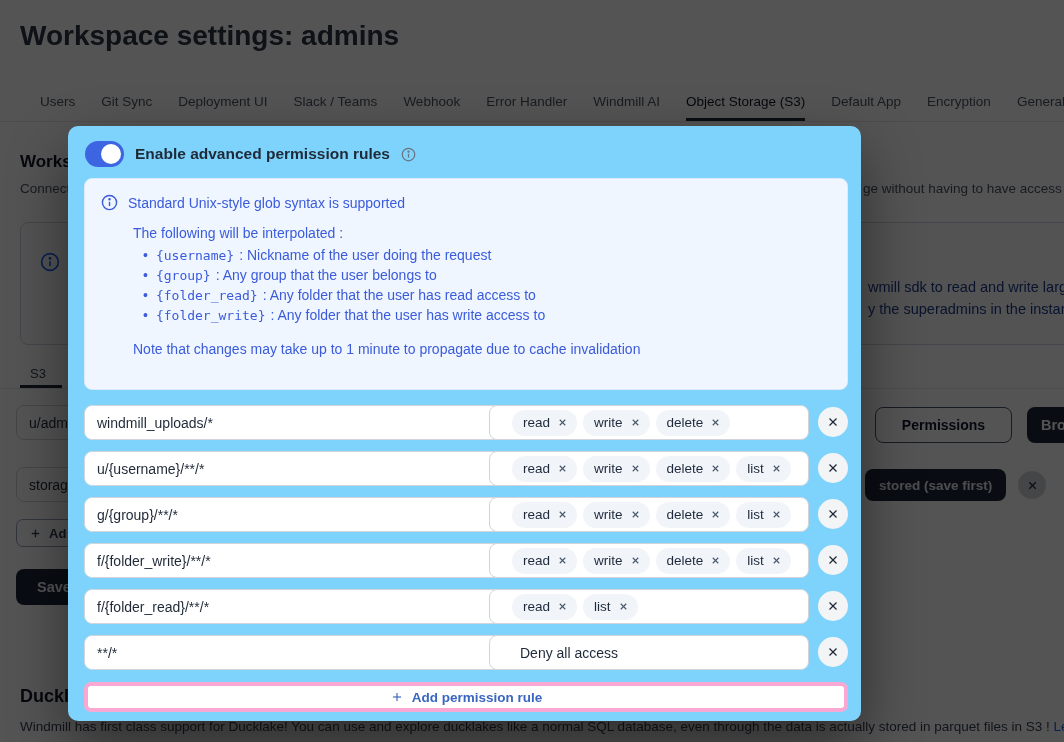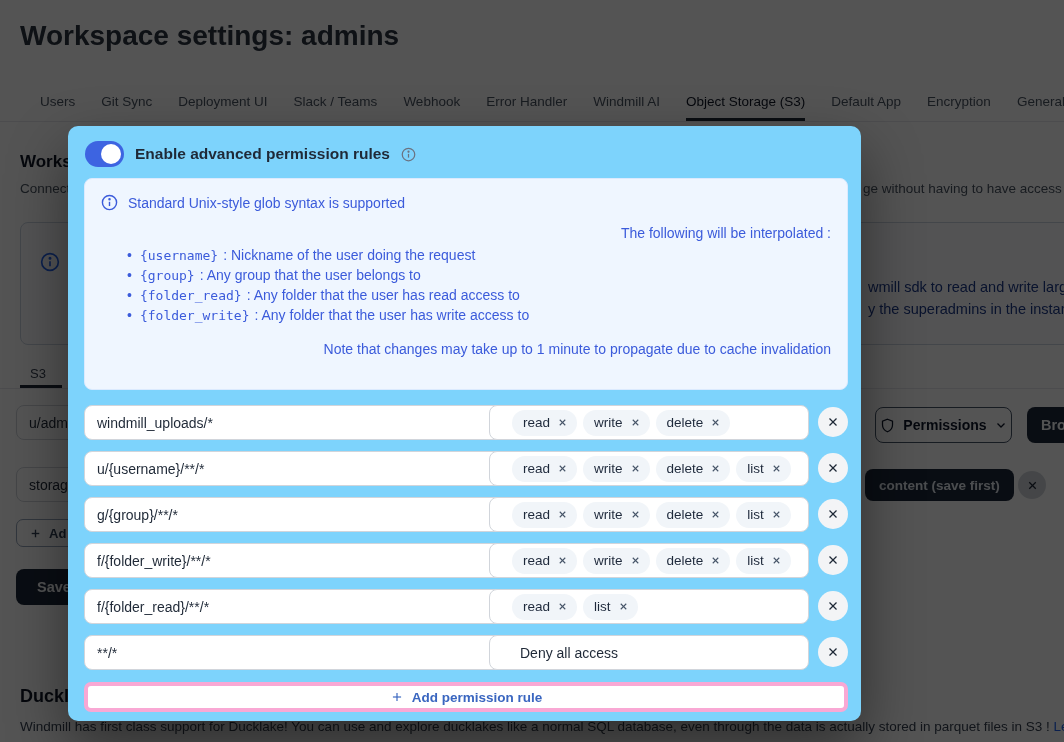--- a/index.html
+++ b/index.html
@@ -31,21 +31,21 @@
     background:#fff; font-size:14px; color:#1f2937; padding:0 12px; font-family:"Liberation Sans", sans-serif; }
   .bg-input1 { top:405px; }
   .bg-input2 { top:467px; }
 
   .bg-add-btn { position:absolute; left:16px; top:519px; width:120px; height:28px; border:1px solid #94a3b8; border-radius:7px;
     background:#fff; display:flex; align-items:center; gap:7px; padding:0 12px; font-size:13px; font-weight:600; color:#334155; }
   .bg-save-btn { position:absolute; left:16px; top:569px; width:76px; height:36px; background:#1e293b; border-radius:8px;
     color:#f8fafc; font-weight:700; font-size:14.5px; display:flex; align-items:center; justify-content:center; }
 
   .perm-btn { position:absolute; left:875px; top:407px; width:137px; height:36px; border:1.5px solid #475569; border-radius:8px;
-    background:#fff; display:flex; align-items:center; justify-content:center; gap:8px; font-size:14px; font-weight:600; color:#0f172a; }
+    background:#fff; display:flex; align-items:center; justify-content:center; gap:8px; font-size:14px; font-weight:600; color:#0f172a;flex-direction:column; }
   .browse-btn { position:absolute; left:1027px; top:407px; width:80px; height:36px; background:#1e293b; border-radius:8px;
     color:#f8fafc; font-weight:700; font-size:14.5px; display:flex; align-items:center; padding-left:14px; }
   .badge { position:absolute; left:865px; top:469px; height:32px; background:#1e293b; border-radius:8px;
     color:#e2e8f0; font-weight:600; font-size:13.5px; display:inline-flex; align-items:center; padding:0 14px; }
   .badge-x { position:absolute; left:1018px; top:471px; width:28px; height:28px; border-radius:50%; background:#d1d5db;
     display:flex; align-items:center; justify-content:center; color:#1f2937; }
 
   .duck-title { position:absolute; left:20px; top:686px; font-size:18px; font-weight:700; color:#111827; white-space:nowrap; }
   .duck-text { position:absolute; left:20px; top:719px; font-size:13.5px; color:#374151; white-space:nowrap; }
   .duck-link { color:#2563eb; cursor:pointer; }
@@ -57,21 +57,21 @@
 
   .toggle-row { position:absolute; left:17px; top:15px; display:flex; align-items:center; gap:11px; }
   .switch { width:39px; height:26px; border-radius:13px; background:#3d64e1; position:relative; cursor:pointer; }
   .switch .knob { position:absolute; right:3px; top:3px; width:20px; height:20px; border-radius:50%; background:#fff; }
   .toggle-label { font-size:15.5px; font-weight:600; color:#1f2937; }
   .toggle-info { color:#6b7280; display:flex; }
 
   .infobox { position:absolute; left:16px; top:52px; width:764px; height:212px; background:#eff6ff;
     border:1px solid #dbeafe; border-radius:8px; padding:15px 16px; color:#3b5bdb; }
   .infobox .title-row { display:flex; align-items:center; gap:10px; font-size:14px; }
-  .infobox .content { margin-left:16px; margin-top:14px; font-size:14px;text-align:right; }
+  .infobox .content { margin-left:32px; margin-top:14px; font-size:14px; }
   .bullets { margin-top:6px; }
   .bullet { display:flex; align-items:baseline; margin-top:3px; line-height:17px; }
   .bullet::before { content:"•"; margin:0 8px 0 10px; }
   .tok { font-family:"DejaVu Sans Mono", monospace; font-size:13px; }
   .bdesc { margin-left:5px; }
   .note { margin-top:17px; }
 
   .rule-row { position:absolute; left:0; width:793px; height:35px; }
   .rule-path { position:absolute; left:16px; top:0; width:472px; height:35px; border:1px solid #d1d5db; border-radius:8px;
     background:#fff; font-size:14px; color:#1f2937; padding:0 12px; font-family:"Liberation Sans", sans-serif; }
@@ -147,21 +147,21 @@
     </svg>
     <span>Permissions</span>
     <svg width="12" height="12" viewBox="0 0 24 24" fill="none" stroke="#0f172a" stroke-width="2.5">
       <polyline points="5,9 12,16 19,9"></polyline>
     </svg>
   </div>
   <div class="browse-btn">
     <span>Brow</span>
   </div>
   <div class="badge">
-    <span>content (save first)</span>
+    <span>stored (save first)</span>
   </div>
   <div class="badge-x">
     <svg width="13" height="13" viewBox="0 0 24 24" fill="none" stroke="#1f2937" stroke-width="2.2">
       <line x1="6" y1="6" x2="18" y2="18"></line>
         <line x1="18" y1="6" x2="6" y2="18"></line>
     </svg>
   </div>
 
   <div class="duck-title">Ducklake</div>
   <div class="duck-text">

